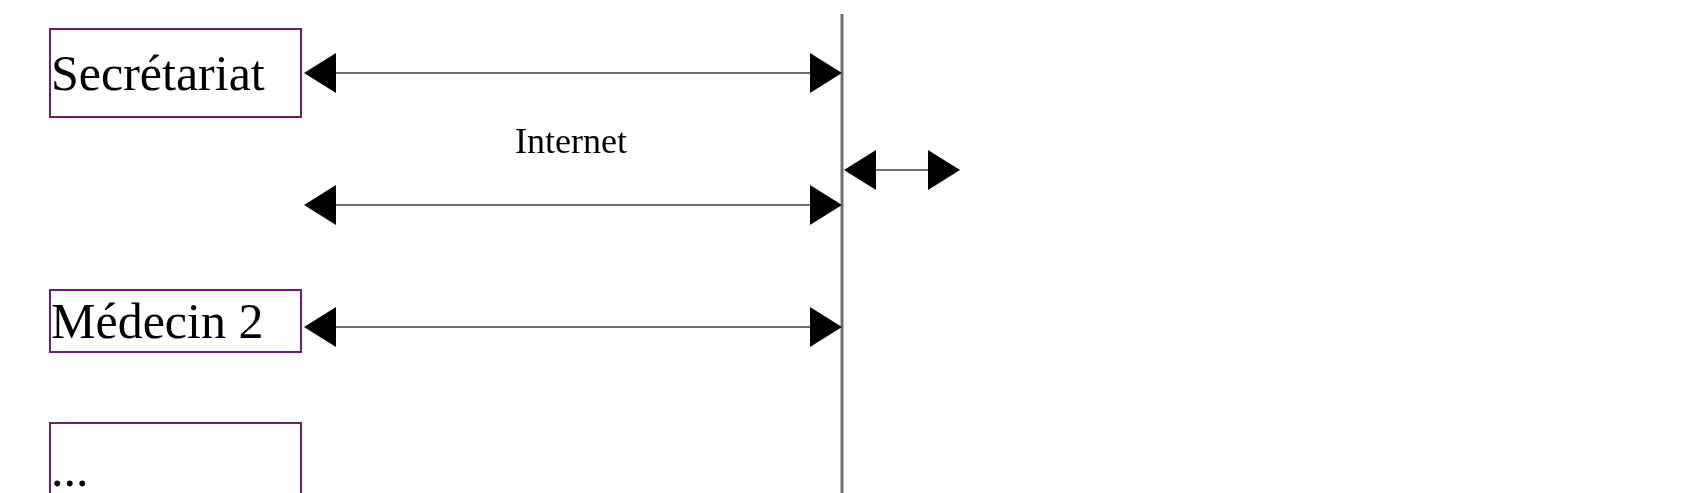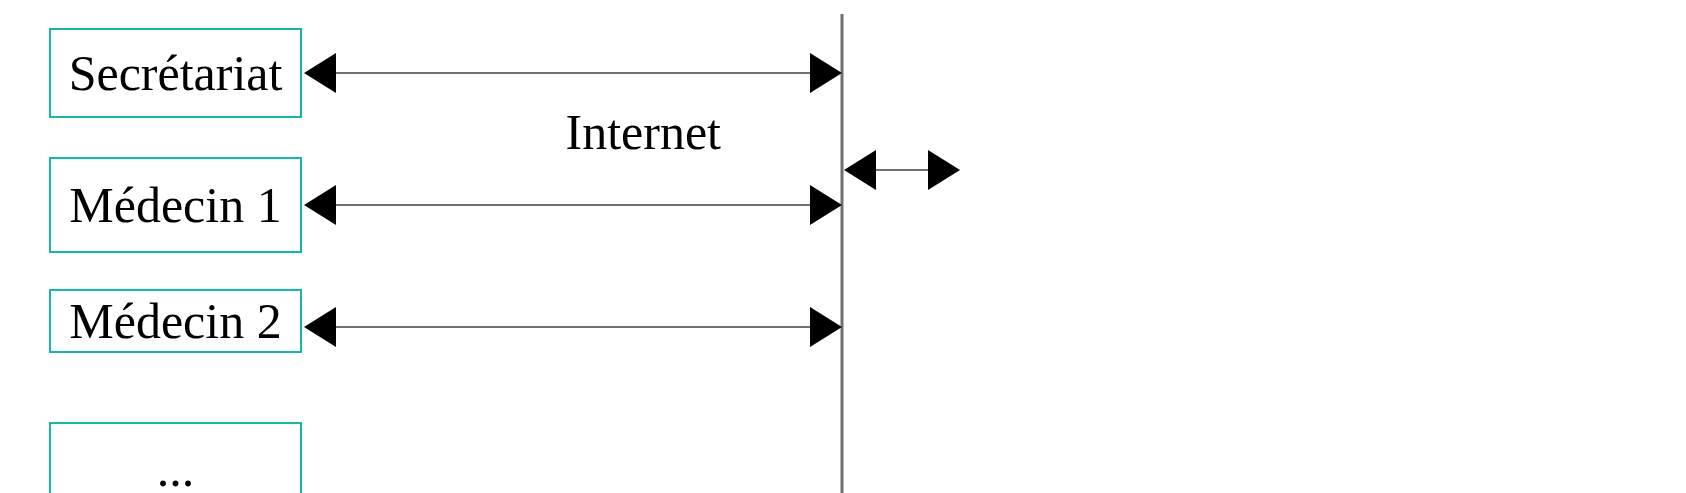--- a/index.html
+++ b/index.html
@@ -12,61 +12,58 @@
     width: 1686px;
     height: 493px;
     background: #ffffff;
     overflow: hidden;
     font-family: "Liberation Serif", "DejaVu Serif", serif;
     color: #000000;
   }
   .node {
     position: absolute;
     box-sizing: border-box;
-    border: 2px solid #14b8a6;
+    border: 2px solid #701a75;
     background: #ffffff;
     display: flex;
     align-items: center;
-    justify-content: center;
+    justify-content: flex-start;
     font-size: 50px;
     line-height: 1;
     white-space: nowrap;
   }
   #node-secretariat { left: 49px;  top: 28px;  width: 253px; height: 90px; }
   #node-medecin-1   { left: 49px;  top: 157px; width: 253px; height: 96px; }
   #node-medecin-2   { left: 49px;  top: 289px; width: 253px; height: 64px; }
   #node-ellipsis    { left: 49px;  top: 422px; width: 253px; height: 93px; }
   #node-database    { left: 961px; top: 105px; width: 713px; height: 157px; }
   #label-internet {
     position: absolute;
     left: 421px;
-    top: 107px;
+    top: 123px;
     width: 300px;
-    text-align: right;
-    font-size: 50px;
+    text-align: center;
+    font-size: 36px;
     line-height: 1;
     white-space: nowrap;
   }
   #connector-layer {
     position: absolute;
     left: 0;
     top: 0;
     pointer-events: none;
   }
 </style>
 </head>
 <body>
 
 <div id="diagram">
 
   <div class="node" id="node-secretariat">
     <span>Secrétariat</span>
-  </div>
-  <div class="node" id="node-medecin-1">
-    <span>Médecin 1</span>
   </div>
   <div class="node" id="node-medecin-2">
     <span>Médecin 2</span>
   </div>
   <div class="node" id="node-ellipsis">
     <span>...</span>
   </div>
 
 
   <div id="label-internet">Internet</div>

